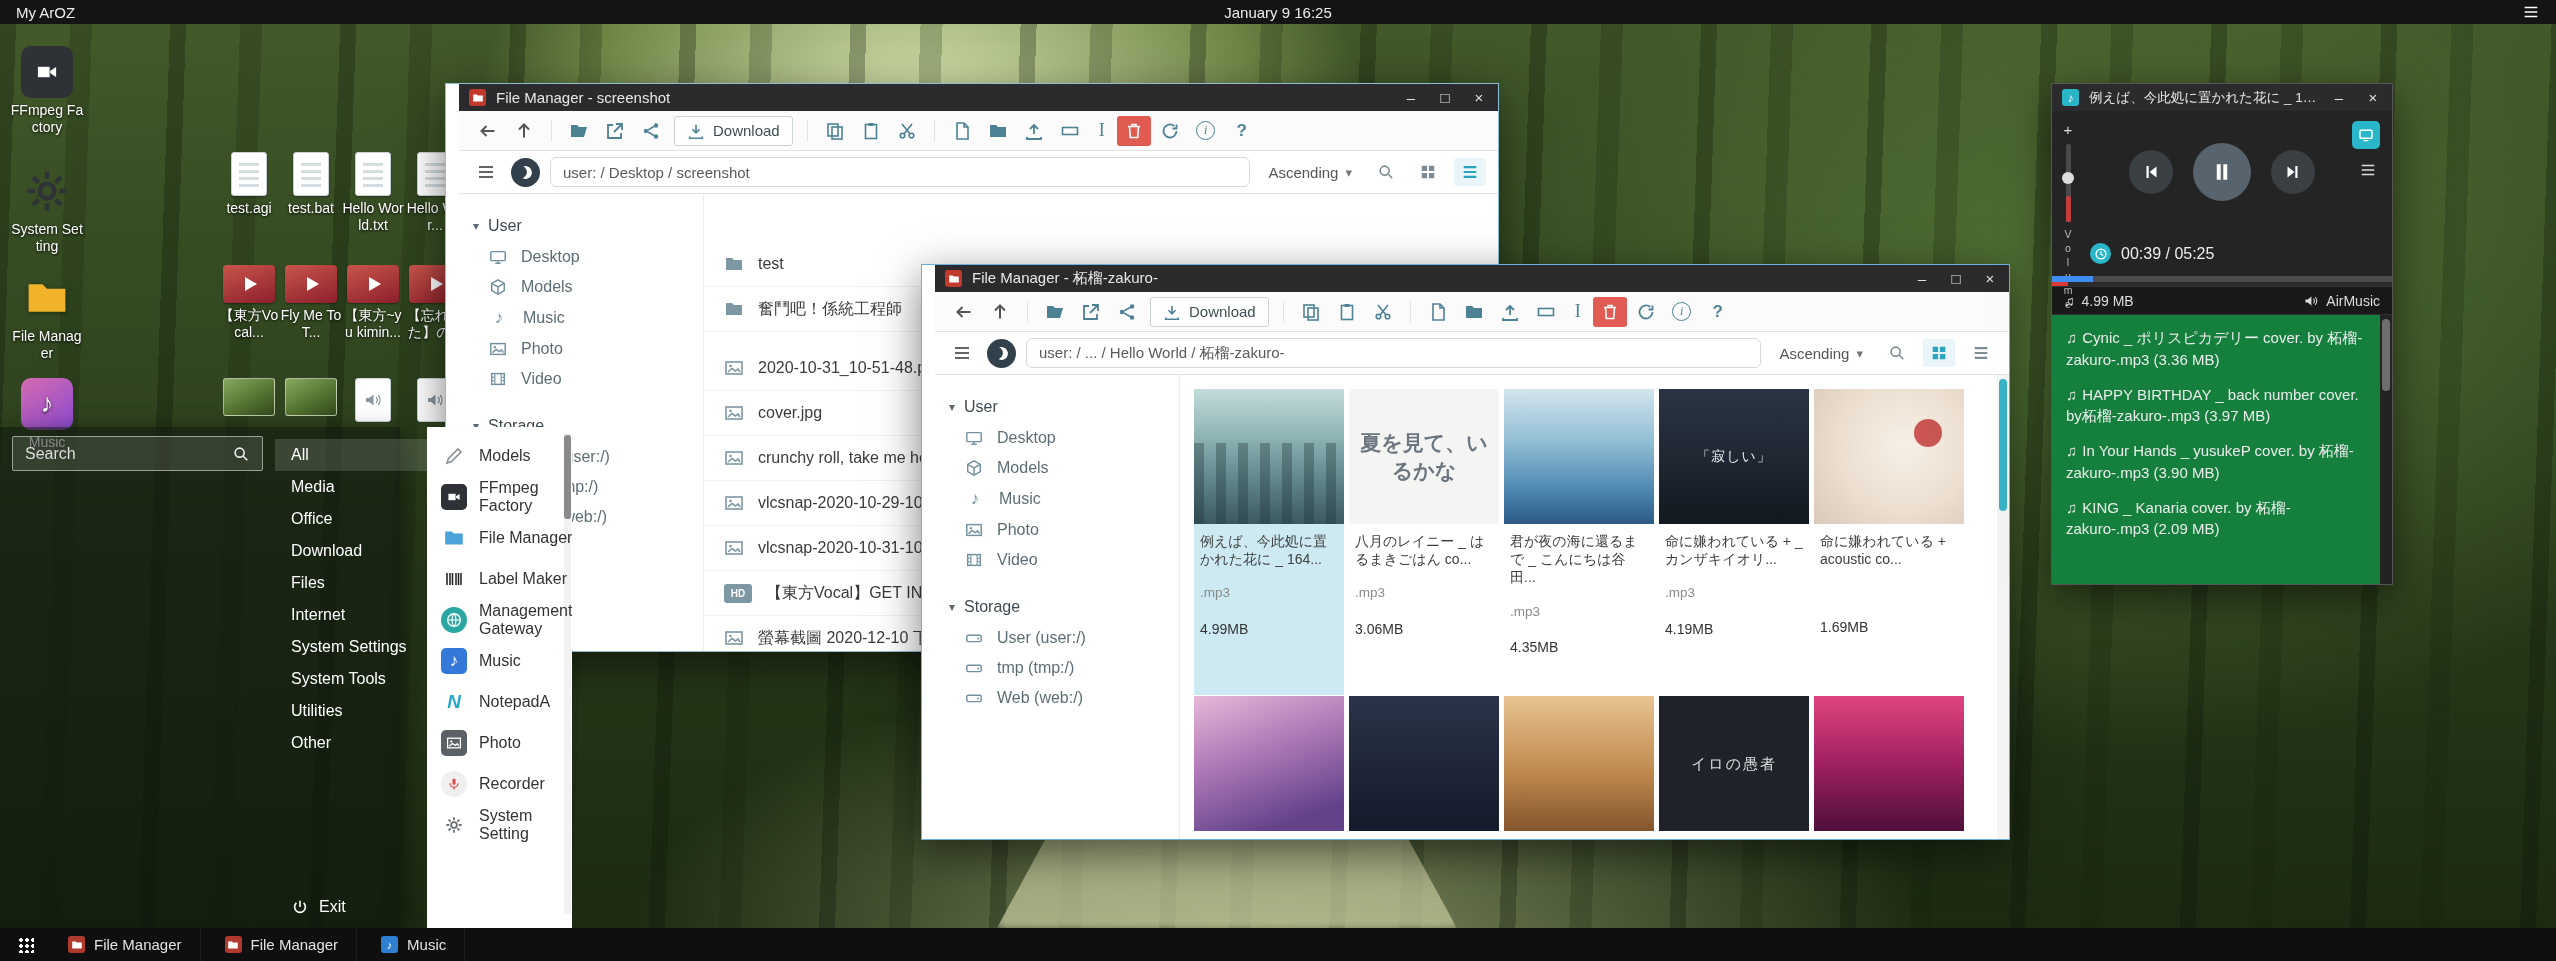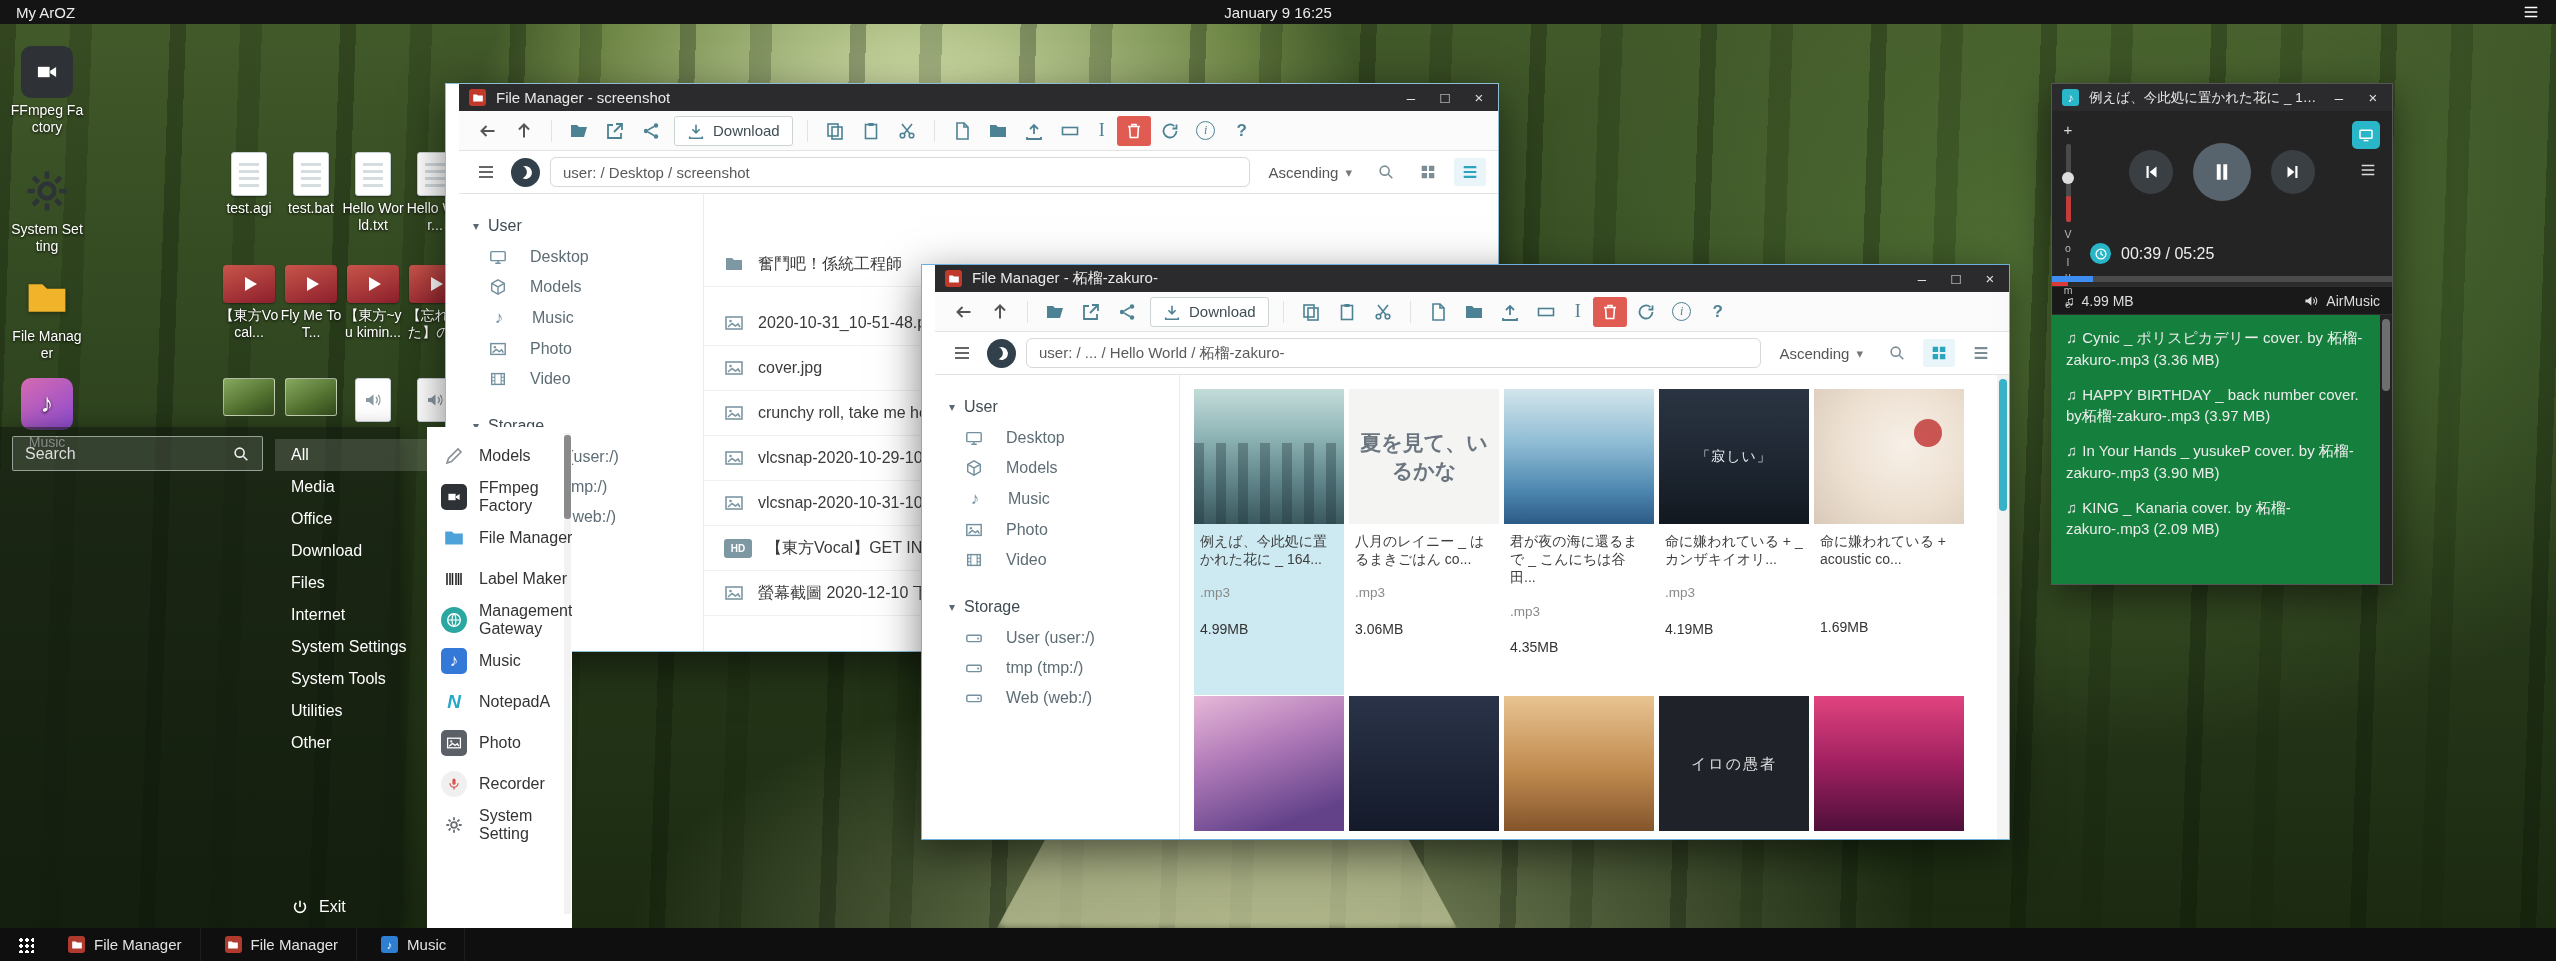--- a/index.html
+++ b/index.html
@@ -122,21 +122,21 @@
          padding:0 12px;font-size:15px;color:#5a5a5a;background:#fff;}
   .sort{display:flex;align-items:center;font-size:15px;color:#555;padding:0 8px;white-space:nowrap;}
   .sort::after{content:"▾";margin-left:7px;color:#777;font-size:13px;}
   .vbtn{width:32px;height:28px;display:flex;align-items:center;justify-content:center;color:#7d8d96;border-radius:3px;}
   .vbtn.active{color:#2ba4bd;background:#e9f5f8;}
 
   .win-body{flex:1;display:flex;min-height:0;position:relative;overflow:hidden;}
   .sidebar{flex:0 0 245px;border-right:1px solid #ececec;padding-top:16px;overflow:hidden;background:#fff;}
   .sb-head{display:flex;align-items:center;gap:9px;padding:7px 14px;font-size:16px;color:#3f4b52;}
   .sb-car{color:#5a6a72;font-size:12px;}
-  .sb-item{display:flex;align-items:center;gap:23px;padding:6px 14px 6px 30px;font-size:16px;color:#5d6d75;}
+  .sb-item{display:flex;align-items:center;gap:14px;padding:6px 14px 6px 30px;font-size:16px;color:#5d6d75;}
   .sb-item svg, .sb-item .gly{color:#73909e;}
   .gly{font-size:17px;width:20px;text-align:center;}
   .sb-sec2{margin-top:16px;}
 
   .flist{flex:1;padding-top:48px;overflow:hidden;background:#fff;}
   .frow{height:45px;display:flex;align-items:center;gap:14px;padding:0 20px;border-bottom:1px solid #f1f1f1;
         font-size:16px;color:#3b3b3b;}
   .frow svg{color:#7d97a3;flex:0 0 auto;}
   .fgap{height:14px;}
   .hd-badge{min-width:28px;height:19px;background:#7d97a3;color:#fff;border-radius:3px;font-size:10px;
@@ -656,20 +656,26 @@
             <use href="#i-drive"></use>
           </svg>
           <span>Web (web:/)</span>
         </div>
     </div>
     <div class="flist">
       <div class="frow">
           <svg class="i i20">
             <use href="#i-folder"></use>
           </svg>
+          <span>test</span>
+        </div>
+      <div class="frow">
+          <svg class="i i20">
+            <use href="#i-folder"></use>
+          </svg>
           <span>奮鬥吧！係統工程師</span>
         </div>
       <div class="fgap"></div>
       <div class="frow">
           <svg class="i i20">
             <use href="#i-photo"></use>
           </svg>
           <span>2020-10-31_10-51-48.png</span>
         </div>
       <div class="frow">

